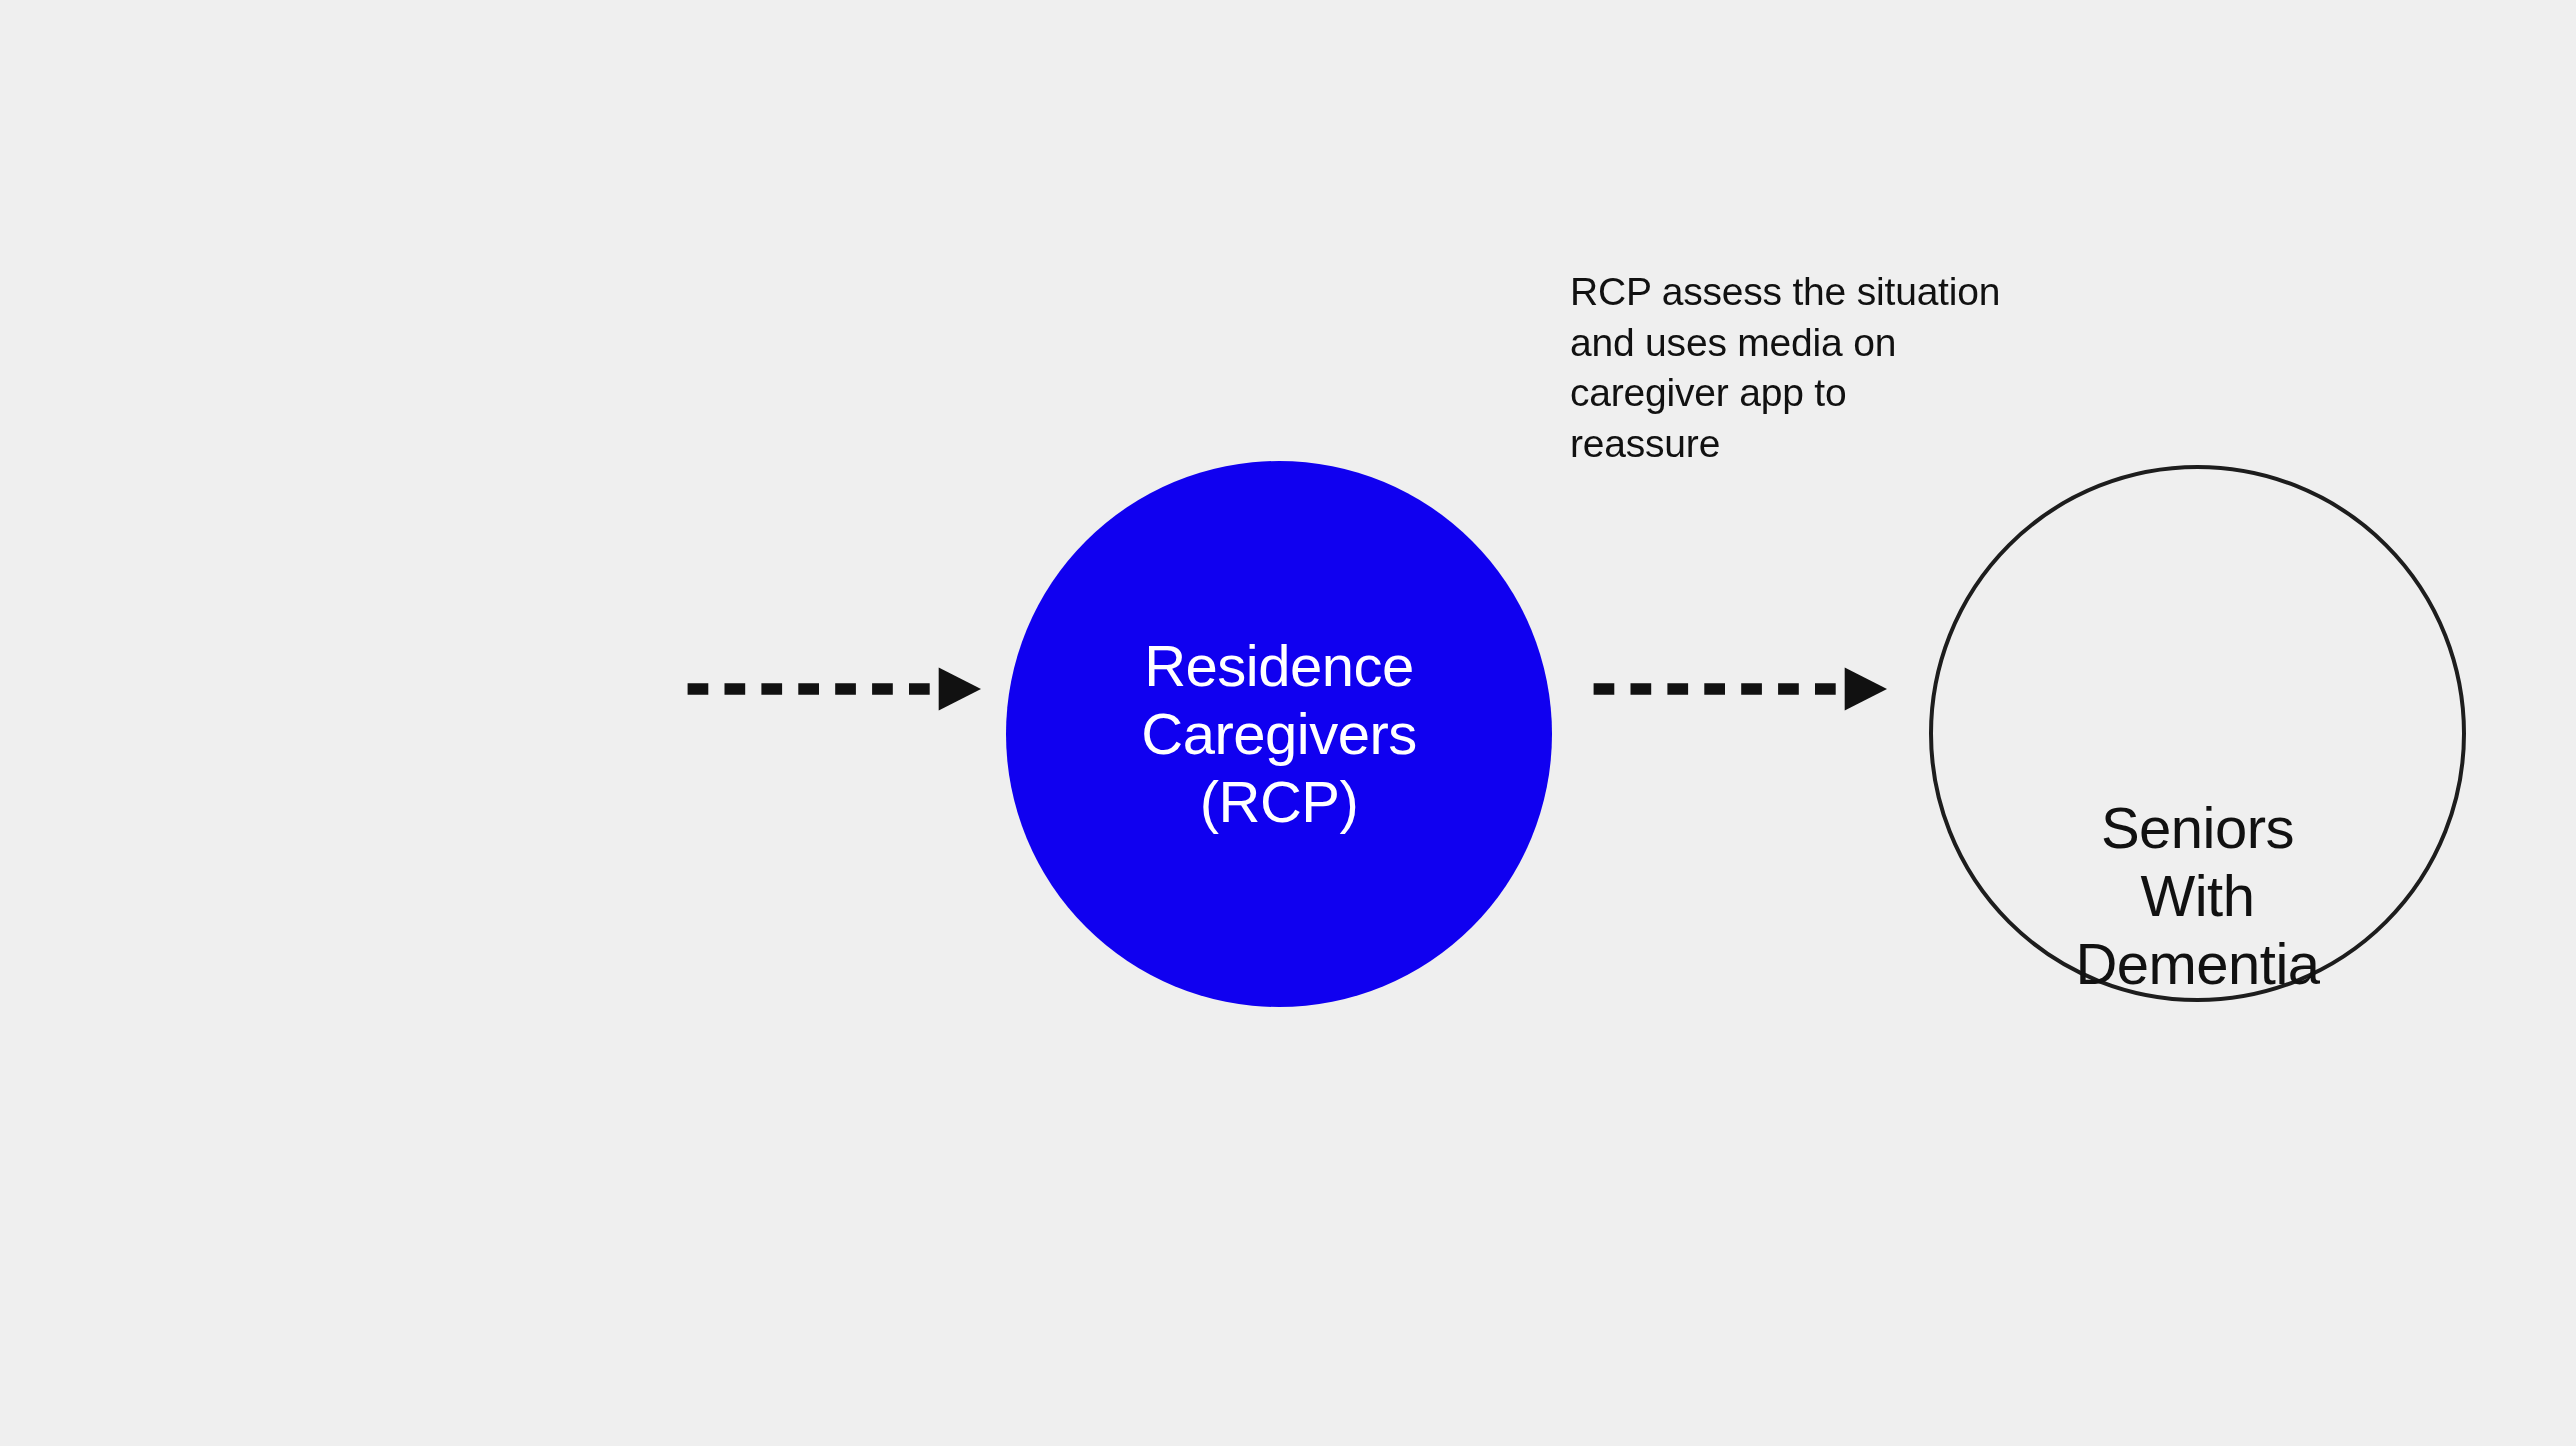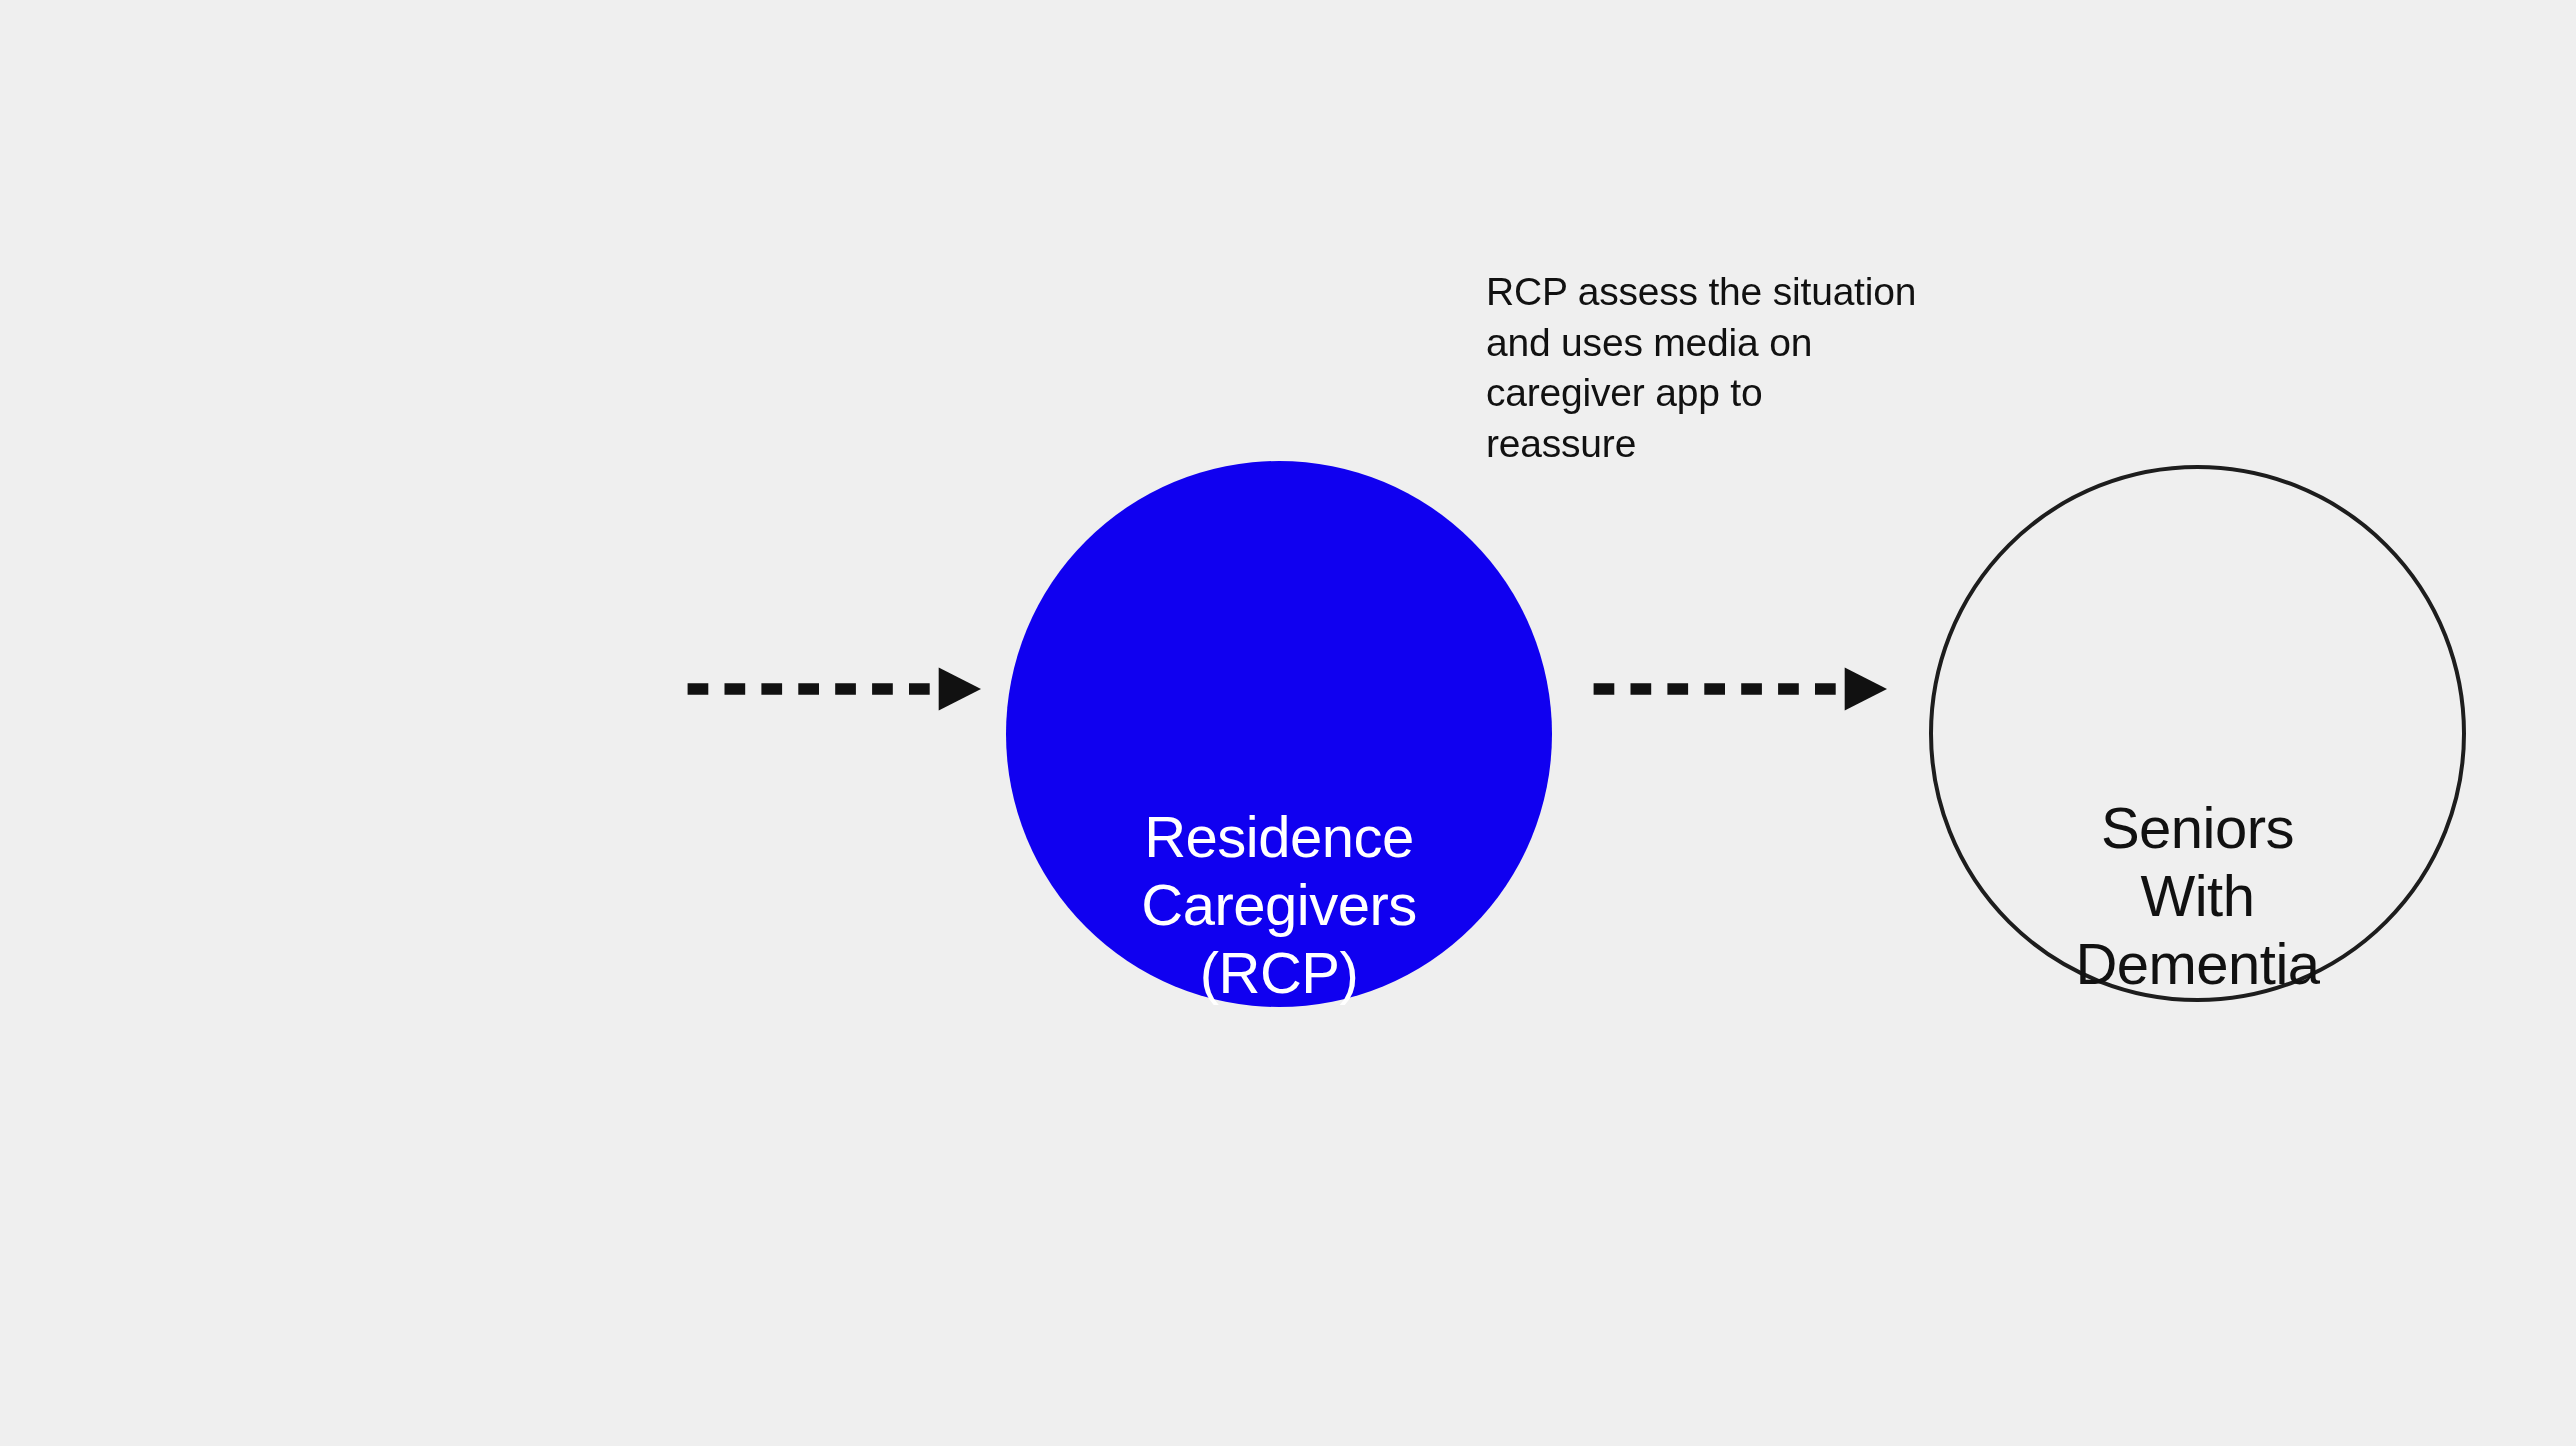--- a/index.html
+++ b/index.html
@@ -27,21 +27,20 @@
     align-items: center;
     justify-content: center;
     box-sizing: border-box;
   }
   .node-outline {
     border: 4.5px solid #1d1d1d;
     background: #efefef;
   }
   .node-filled {
     border: none;
-    align-items: flex-end;
   }
   .node-label {
     text-align: center;
     line-height: 1.17;
     letter-spacing: -0.5px;
     white-space: pre-line;
   }
   .node-outline .node-label {
     color: #111111;
     font-size: 58px;
@@ -104,21 +103,21 @@
     letter-spacing: -0.2px;
     white-space: pre-line;
     font-weight: 400;
   }
   #edge-label-1 {
     left: 615px;
     top: 333px;
     width: 558px;
   }
   #edge-label-2 {
-    left: 1486px;
+    left: 1570px;
     top: 267px;
     width: 612px;
   }
 </style>
 </head>
 <body>
 
 <div id="canvas">
 
 

